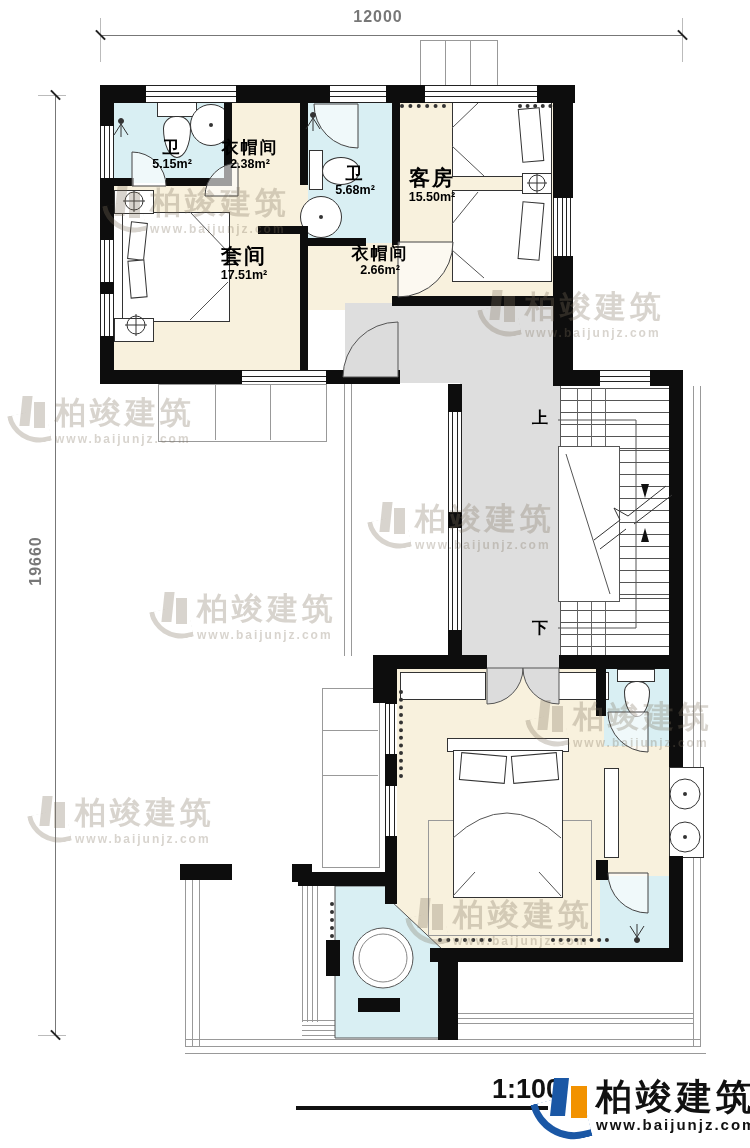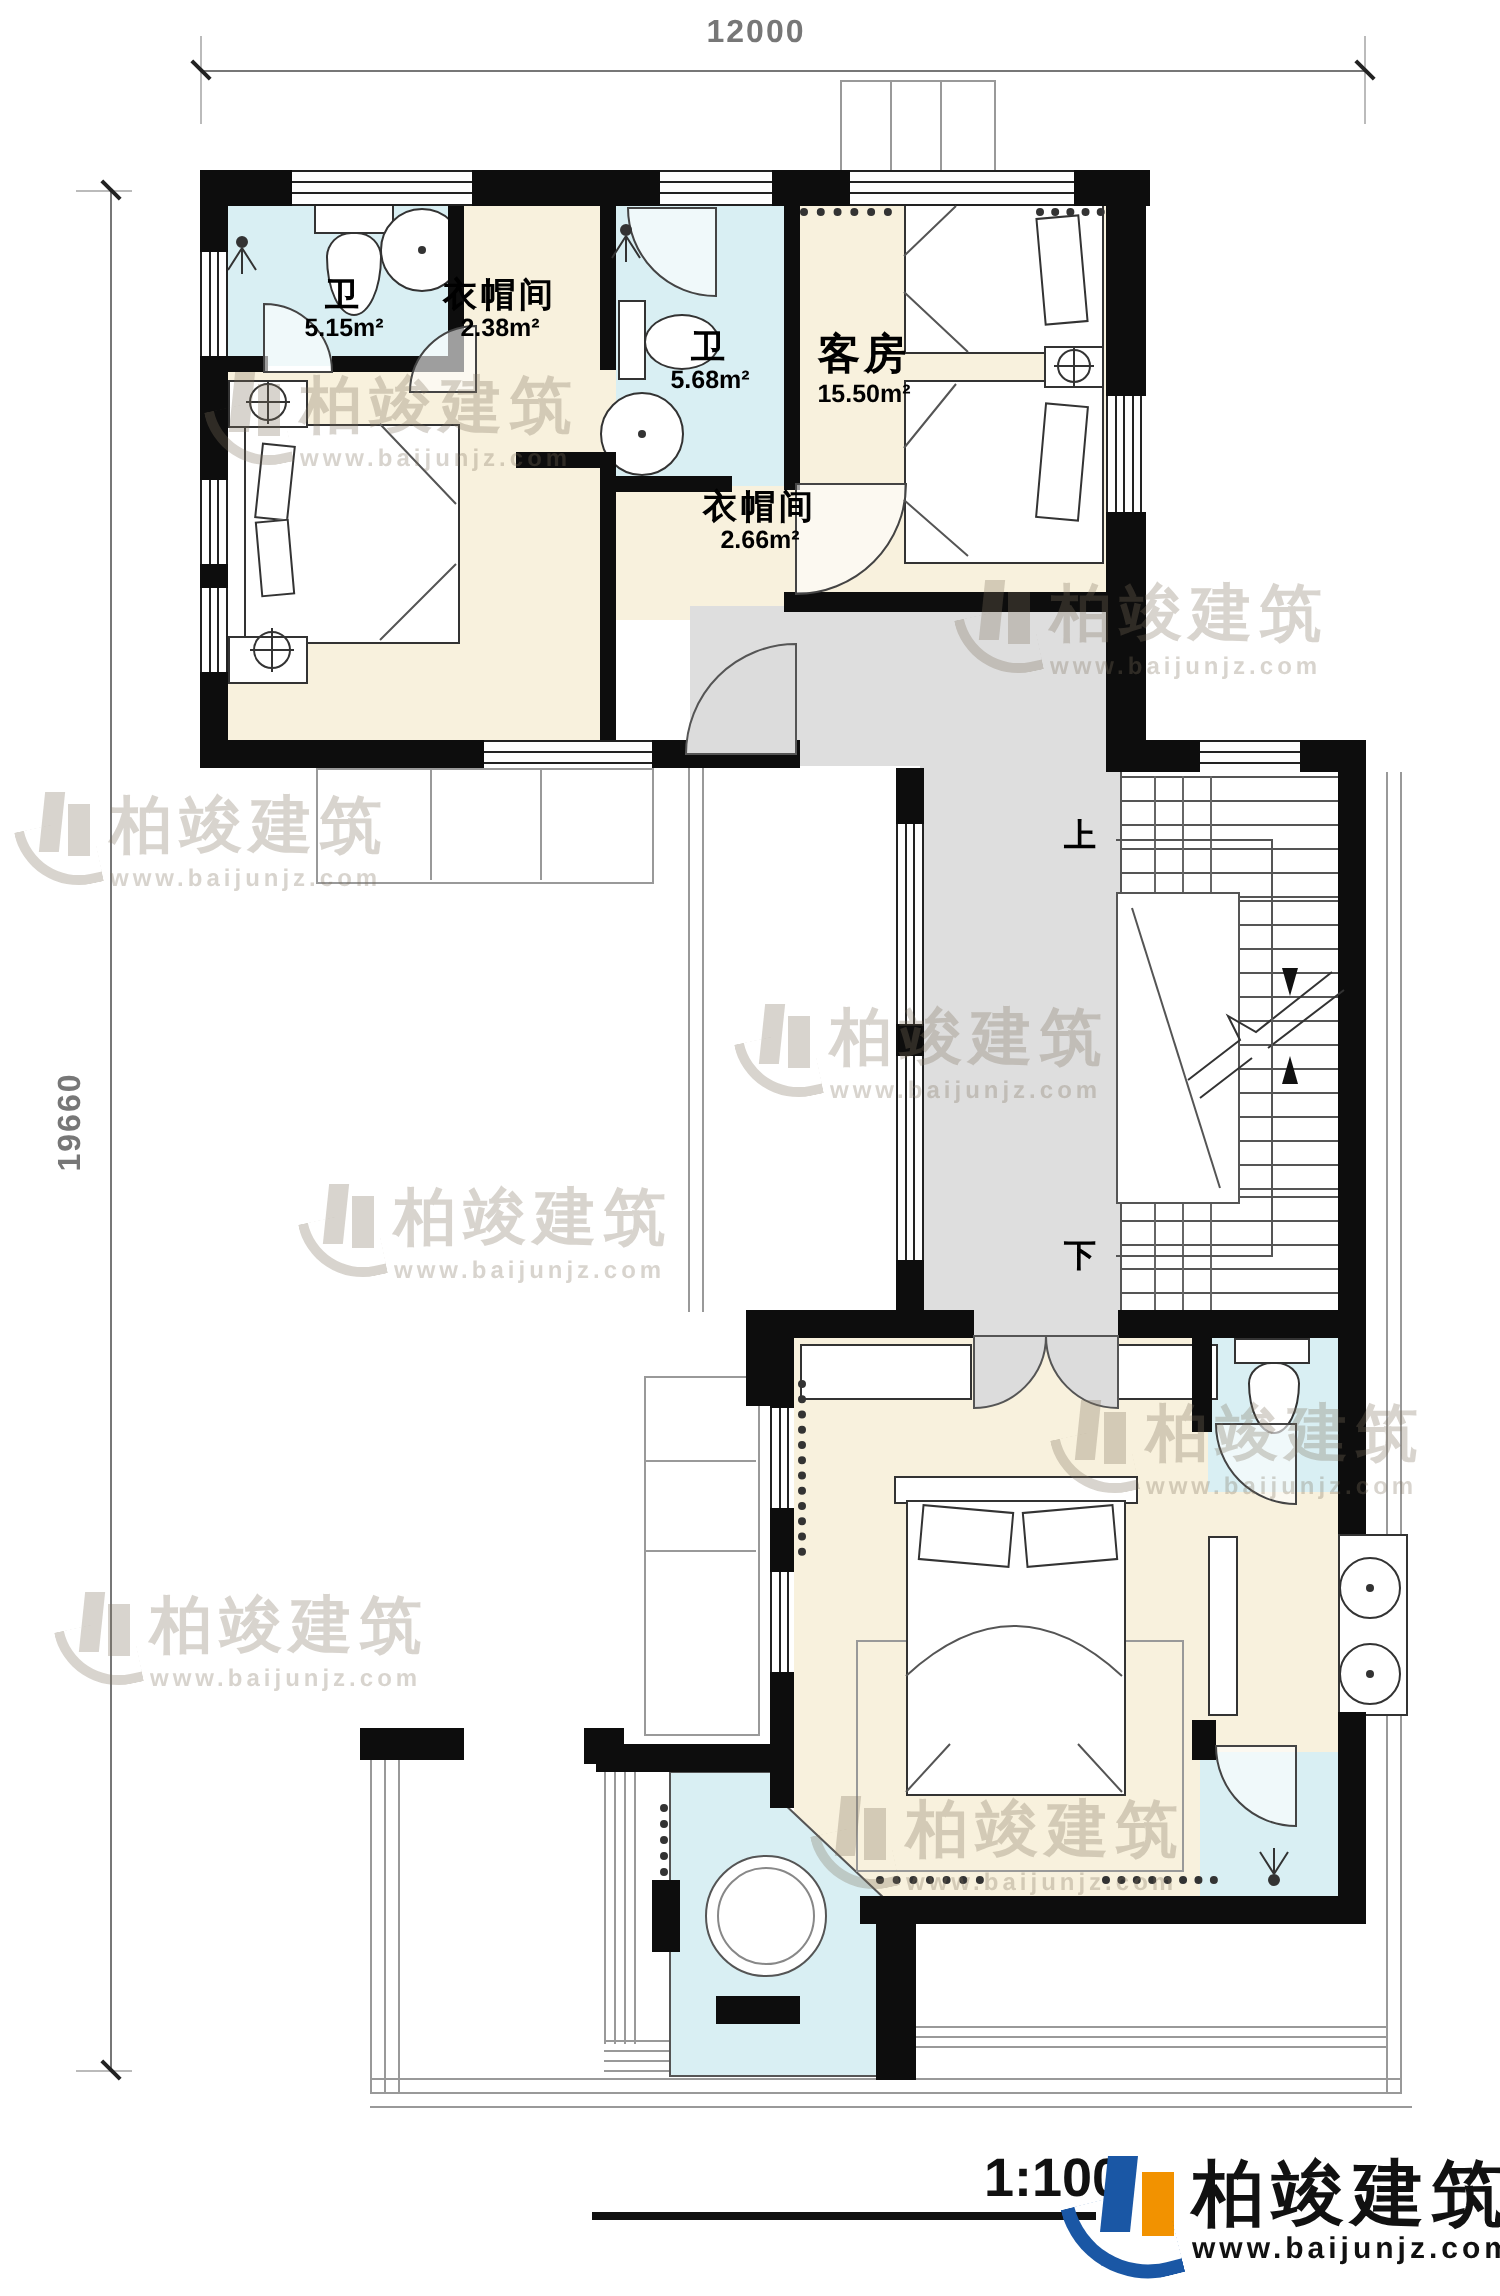--- a/index.html
+++ b/index.html
@@ -369,20 +369,24 @@
     <span class="ar">2.38m²</span>
     </div>
   <div class="rlabel" style="left:314px;top:164px;width:82px">
     <b class="nm" style="font-size:17px">卫</b>
     <span class="ar">5.68m²</span>
     </div>
   <div class="rlabel" style="left:384px;top:166px;width:96px">
     <b class="nm" style="font-size:21px">客房</b>
     <span class="ar">15.50m²</span>
     </div>
+  <div class="rlabel" style="left:196px;top:244px;width:96px">
+    <b class="nm" style="font-size:21px">套间</b>
+    <span class="ar">17.51m²</span>
+    </div>
   <div class="rlabel" style="left:336px;top:244px;width:88px">
     <b class="nm" style="font-size:17px">衣帽间</b>
     <span class="ar">2.66m²</span>
     </div>
   <b style="left:532px;top:408px;font-size:16px;font-weight:700;z-index:30;position:absolute">上</b>
   <b style="left:532px;top:618px;font-size:16px;font-weight:700;z-index:30;position:absolute">下</b>
 
   <b class="tb" style="left:492px;top:1074px;font-size:27px;font-weight:600">1:100</b>
   <i class="tb" style="left:296px;top:1106px;width:252px;height:4px;background:#111"></i>
   <div class="tb" style="left:534px;top:1078px;display:flex;align-items:flex-start;gap:4px">

